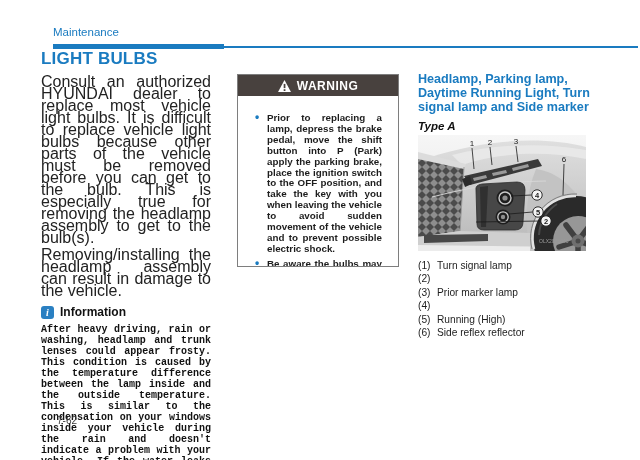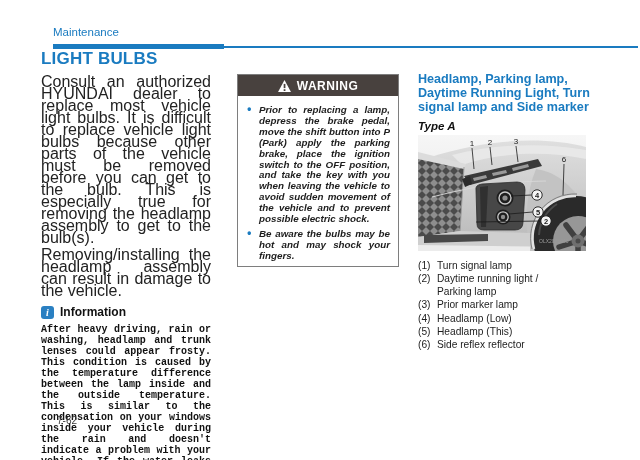--- a/index.html
+++ b/index.html
@@ -28,21 +28,21 @@
   }
   
   .warnbox{
     position:absolute;left:237px;top:74px;width:162px;height:193px;
     border:1px solid #7e7e7e;background:#fff;box-sizing:border-box;overflow:hidden;
   }
   .warnhead{
     height:21px;background:#48413e;display:flex;align-items:center;justify-content:center;gap:6px;
   }
   .warnhead .wtitle{color:#fff;font-size:12px;font-weight:700;letter-spacing:.5px;}
-  .warn-list{margin:0;padding:9px 8px 0 8px;list-style:none;font-style:italic;}
+  .warn-list{margin:8px;padding:9px 8px 0 8px;list-style:none;}
   .warn-list li{
     position:relative;padding-left:13px;margin-bottom:4px;
     font-size:9.8px;line-height:10.9px;font-weight:700;text-align:justify;color:#1d1d1d;
   }
   .warn-list li::before{content:"\2022";position:absolute;left:1px;top:-1px;color:#1a7bc0;font-size:12px;}
   
   .col3{position:absolute;left:418px;top:72px;width:202px;}
   .col3 h2{margin:0;font-size:12.6px;line-height:14px;font-weight:700;color:#1a7bc0;}
   .type-label{margin-top:6px;font-size:11.5px;font-weight:700;font-style:italic;color:#111;}
   .figure{margin-top:3px;display:block;}
@@ -185,33 +185,31 @@
       <text x="121" y="108" font-family="Liberation Sans, sans-serif" font-size="5" fill="#9a9a9a">OLX2073003</text>
     </svg>
 
     <ul class="legend">
       <li>
         <span class="num">(1)</span>
         <span class="lab">Turn signal lamp</span>
       </li>
       <li>
         <span class="num">(2)</span>
-        <span class="lab">Daytime running light / Parking lamp</span>
       </li>
       <li>
         <span class="num">(3)</span>
         <span class="lab">Prior marker lamp</span>
       </li>
       <li>
         <span class="num">(4)</span>
-        <span class="lab">Headlamp (Low)</span>
       </li>
       <li>
         <span class="num">(5)</span>
-        <span class="lab">Headlamp (This)</span>
+        <span class="lab">Running (High)</span>
       </li>
       <li>
         <span class="num">(6)</span>
         <span class="lab">Side reflex reflector</span>
       </li>
     </ul>
   </div>
 
   <div class="pagenum">7-62</div>
 </div>

